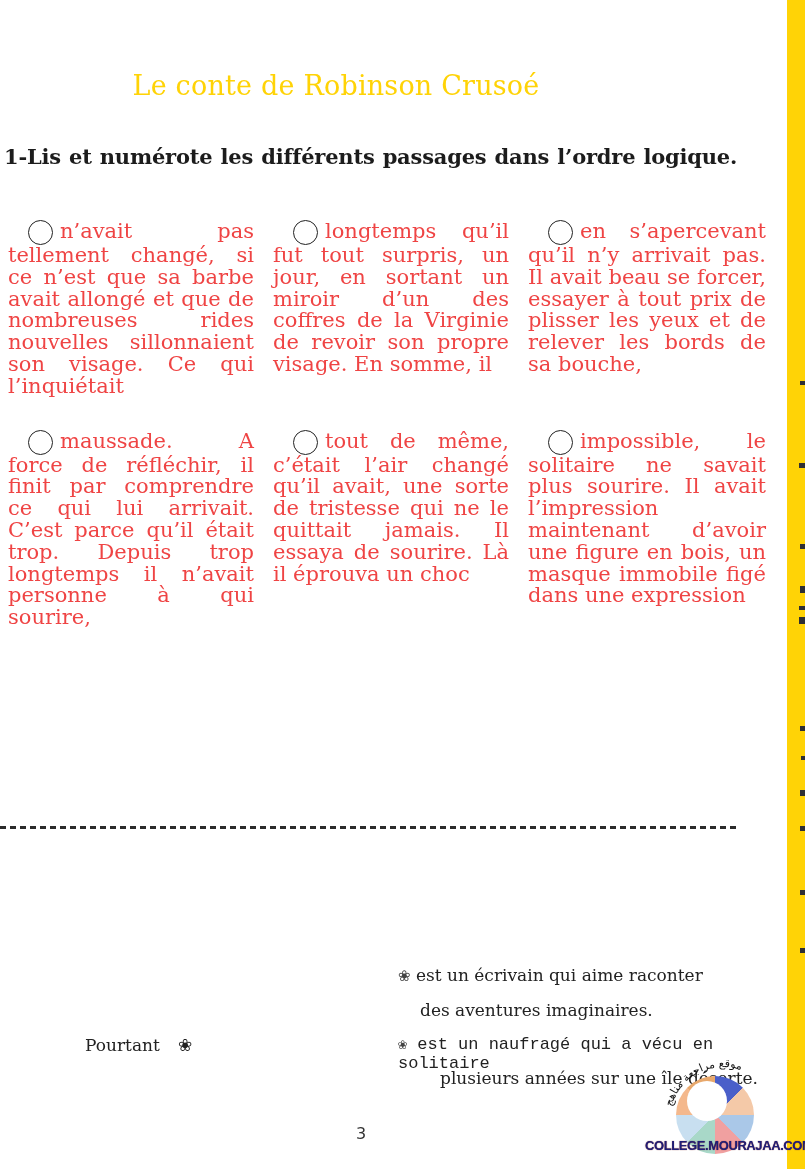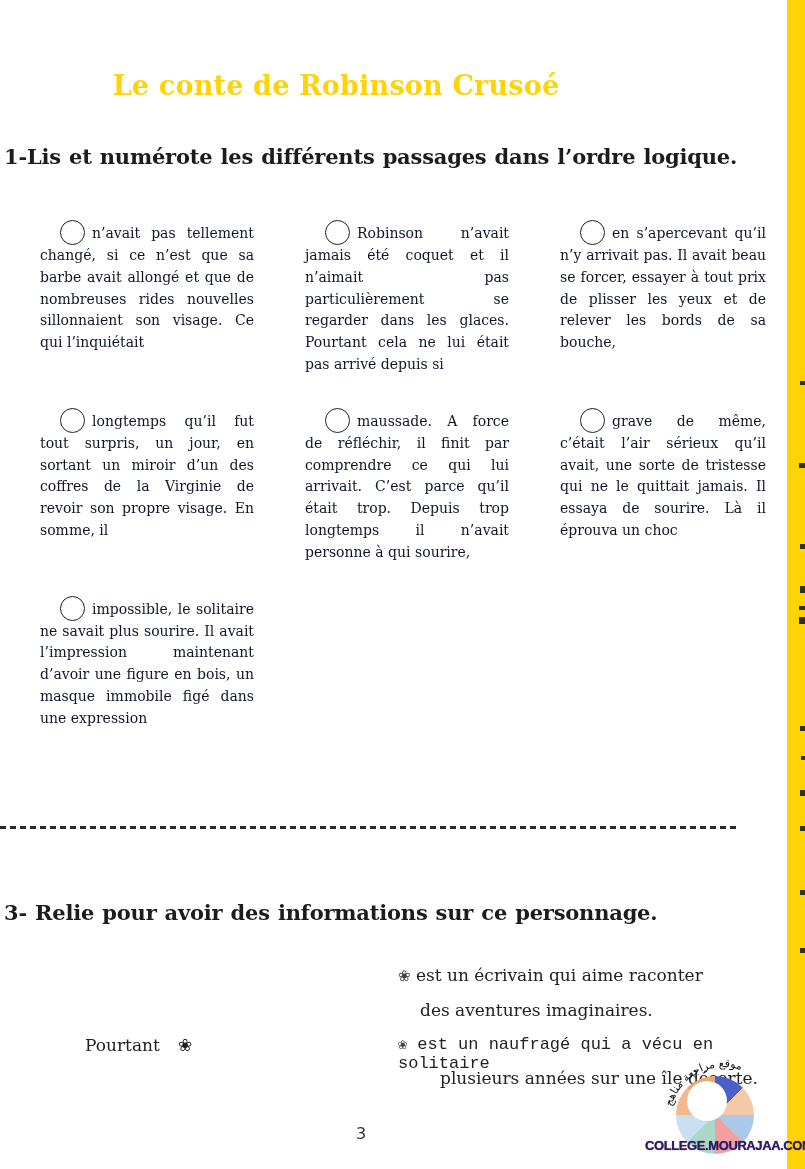--- a/index.html
+++ b/index.html
@@ -18,21 +18,21 @@
     position:absolute; top:0; right:0;
     width:18px; height:1169px;
     background:#FFD306;
   }
   .edge-mark { position:absolute; background:#2f2f33; }
 
   
   .doc-title {
     position:absolute; top:70px; left:0; width:672px;
     text-align:center;
-    font-size:27px; font-weight:bold;
+    font-size:27px; font-weight:normal;
     color:#FFD306;
     letter-spacing:.2px;
   }
 
   
   .q-heading {
     position:absolute; left:4px;
     font-size:21px; font-weight:bold;
     color:#1c1c1c; letter-spacing:-.2px;
     word-spacing:1px;
@@ -42,24 +42,23 @@
   .q3 { top:900px; }
 
   
   .passages {
     position:absolute; top:220px; left:8px; width:758px;
     display:grid;
     grid-template-columns:246px 236px 238px;
     column-gap:19px; row-gap:32px;
   }
   .passage {
-    font-size:14px; line-height:21.8px;
+    font-size:21px; line-height:21.8px;
     text-align:justify;
-    color:#0f172a;
-    margin-left:32px;
+    color:#ef4444;
   }
   .num-circle {
     display:inline-block;
     width:25px; height:25px;
     border:1.6px solid #222;
     border-radius:50%;
     margin:0 7px 0 20px;
     vertical-align:-7px;
     background:#fff;
   }
@@ -135,32 +134,30 @@
   <div class="edge-mark" style="top:826px;right:0;width:5px;height:5px;"></div>
   <div class="edge-mark" style="top:890px;right:0;width:5px;height:5px;"></div>
   <div class="edge-mark" style="top:948px;right:0;width:5px;height:5px;"></div>
 
   <h1 class="doc-title">Le conte de Robinson Crusoé</h1>
 
   <div class="q-heading q1">1-Lis et numérote les différents passages dans l’ordre logique.</div>
 
   <div class="passages">
     <div class="passage"><span class="num-circle"></span><span>n’avait pas tellement changé, si ce n’est que sa barbe avait allongé et que de nombreuses rides nouvelles sillonnaient son visage. Ce qui l’inquiétait</span></div>
-    <div class="passage"><span class="num-circle"></span><span>Robinson n’avait jamais été coquet et il n’aimait pas particulièrement se regarder dans les glaces. Pourtant cela ne lui était pas arrivé depuis si</span></div>
+    <div class="passage"><span class="num-circle"></span><span>longtemps qu’il fut tout surpris, un jour, en sortant un miroir d’un des coffres de la Virginie de revoir son propre visage. En somme, il</span></div>
     <div class="passage"><span class="num-circle"></span><span>en s’apercevant qu’il n’y arrivait pas. Il avait beau se forcer, essayer à tout prix de plisser les yeux et de relever les bords de sa bouche,</span></div>
-    <div class="passage"><span class="num-circle"></span><span>longtemps qu’il fut tout surpris, un jour, en sortant un miroir d’un des coffres de la Virginie de revoir son propre visage. En somme, il</span></div>
     <div class="passage"><span class="num-circle"></span><span>maussade. A force de réfléchir, il finit par comprendre ce qui lui arrivait. C’est parce qu’il était trop. Depuis trop longtemps il n’avait personne à qui sourire,</span></div>
-    <div class="passage"><span class="num-circle"></span><span>grave de même, c’était l’air sérieux qu’il avait, une sorte de tristesse qui ne le quittait jamais. Il essaya de sourire. Là il éprouva un choc</span></div>
+    <div class="passage"><span class="num-circle"></span><span>tout de même, c’était l’air changé qu’il avait, une sorte de tristesse qui ne le quittait jamais. Il essaya de sourire. Là il éprouva un choc</span></div>
     <div class="passage"><span class="num-circle"></span><span>impossible, le solitaire ne savait plus sourire. Il avait l’impression maintenant d’avoir une figure en bois, un masque immobile figé dans une expression</span></div>
     <div class="passage cell-empty"></div>
   </div>
 
   <div class="answer-line"></div>
 
-  <div class="q-heading q3">3- Relie pour avoir des informations sur ce personnage.</div>
 
   <div class="match-item m-r1-l2">des aventures imaginaires.</div>
   <div class="match-item m-r1-l1"><span class="flower">❀</span> <span>est un écrivain qui aime raconter</span></div>
 
   <div class="match-item m-left-label">Pourtant</div>
   <div class="match-item m-left-bullet">❀</div>
 
   <div class="match-item m-r2-l1"><span class="flower">❀</span> <span>est un naufragé qui a vécu en solitaire</span></div>
   <div class="match-item m-r2-l2">plusieurs années sur une île déserte.</div>
 

